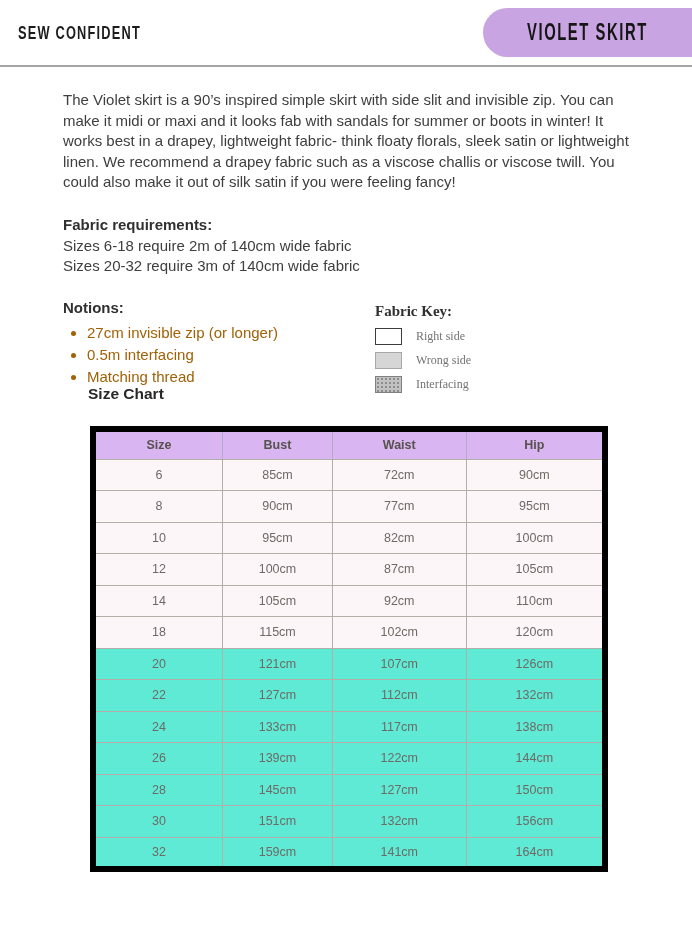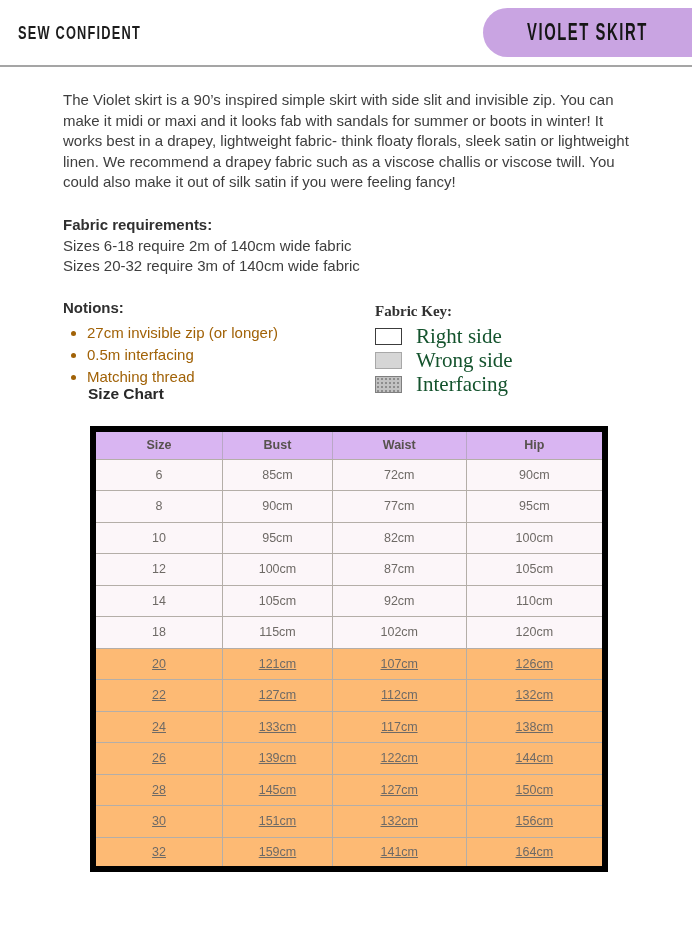--- a/index.html
+++ b/index.html
@@ -125,22 +125,22 @@
     background: #d6d6d6;
     border: 1px solid #a8a8a8;
   }
   .swatch--interfacing {
     background-color: #c2c2c2;
     background-image: radial-gradient(#8d8d8d 1px, transparent 1px);
     background-size: 4px 4px;
     border: 1px solid #7f7f7f;
   }
   .key-label {
-    font-size: 21px;
-    color: #14532d;
+    font-size: 12px;
+    color: #737373;
     text-align: center;
   }
 
   .size-chart-heading {
     position: absolute;
     left: 88px;
     top: 385px;
     font-size: 15.5px;
     font-weight: 700;
     color: #282828;
@@ -167,21 +167,21 @@
     border-color: #b9a7c6;
     border-bottom-color: #b4aea8;
   }
   .size-table td {
     height: 31.5px;
     color: #6e6a66;
     font-weight: 400;
   }
   .size-table { border: 6px solid #000000; padding-left: 42px; }
   tr.row-pink td { background: #fcf6f9; }
-  tr.row-cream td { background: #fdba74; text-decoration: underline; }
+  tr.row-cream td { background: #5eead4; }
   .col-size { width: 125px; }
   .col-bust { width: 106px; }
   .col-waist { width: 129px; }
   .col-hip { width: 134px; }
 </style>
 </head>
 <body>
 
 <div class="brand">SEW CONFIDENT</div>
 <div class="title-pill">

